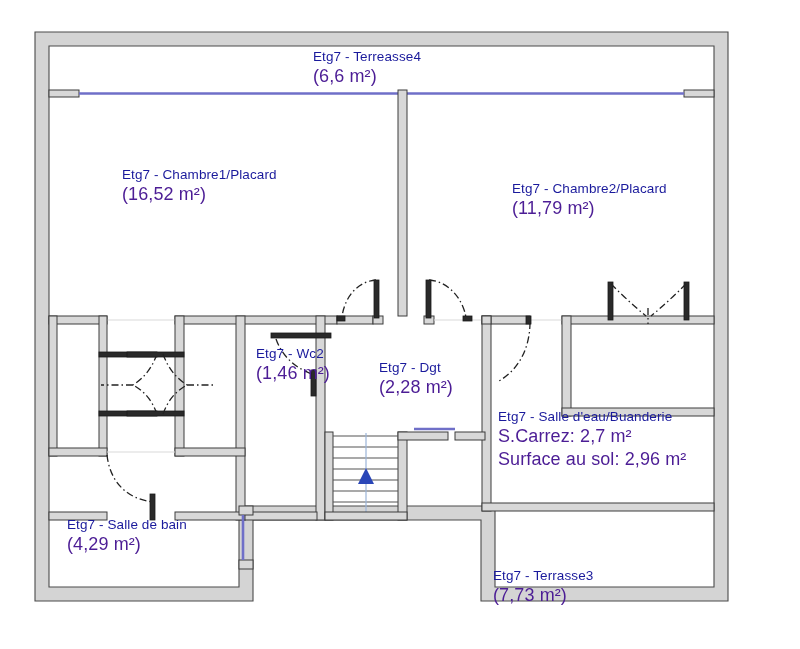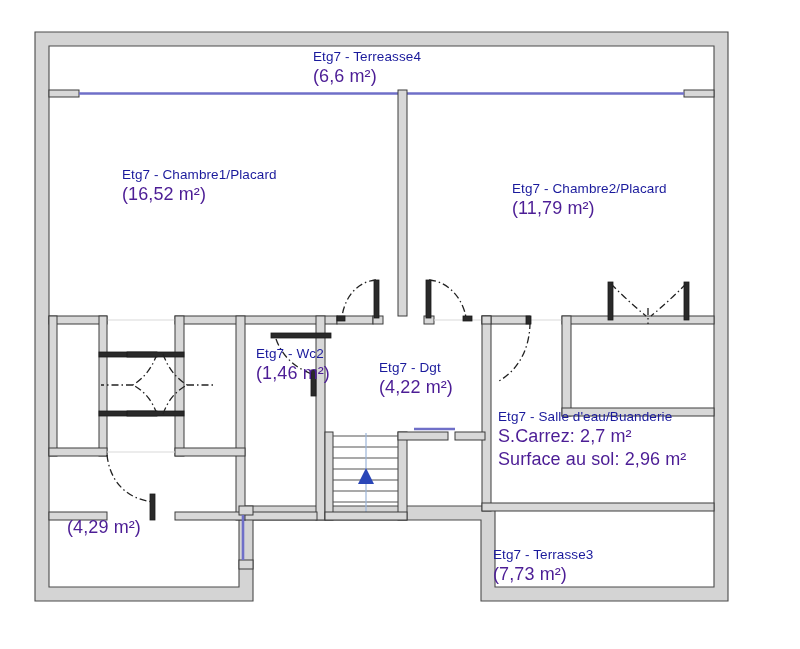--- a/index.html
+++ b/index.html
@@ -225,31 +225,32 @@
     <div class="room-area">(11,79 m²)</div>
   </div>
 
   <div class="room-label" style="left:256px; top:345px;">
     <div class="room-name">Etg7 - Wc2</div>
     <div class="room-area">(1,46 m²)</div>
   </div>
 
   <div class="room-label" style="left:356px; top:359px;margin-left:23px;">
     <div class="room-name">Etg7 - Dgt</div>
-    <div class="room-area">(4,22 m²)</div>
+    <div class="room-area">(2,28 m²)</div>
   </div>
 
   <div class="room-label" style="left:498px; top:408px;">
     <div class="room-name">Etg7 - Salle d'eau/Buanderie</div>
     <div class="room-area">S.Carrez: 2,7 m²</div>
     <div class="room-area">Surface au sol: 2,96 m²</div>
   </div>
 
   <div class="room-label" style="left:67px; top:516px;">
+    <div class="room-name">Etg7 - Salle de bain</div>
     <div class="room-area">(4,29 m²)</div>
   </div>
 
-  <div class="room-label" style="left:493px; top:546px;">
+  <div class="room-label" style="left:493px; top:567px;">
     <div class="room-name">Etg7 - Terrasse3</div>
     <div class="room-area">(7,73 m²)</div>
   </div>
 
 </div>
 
 </body></html>

